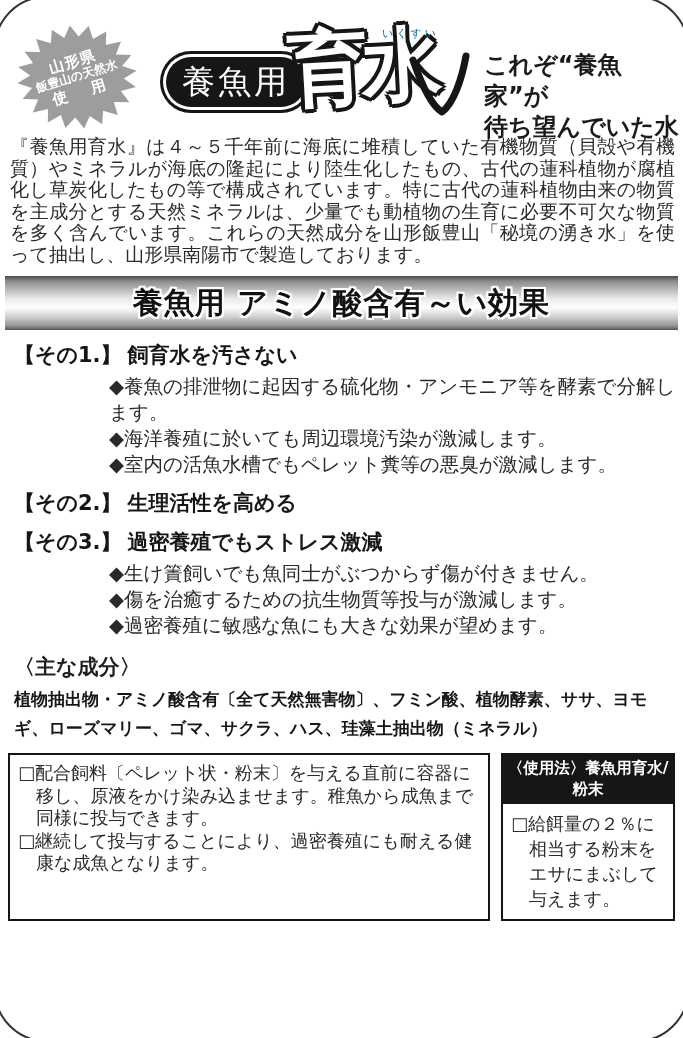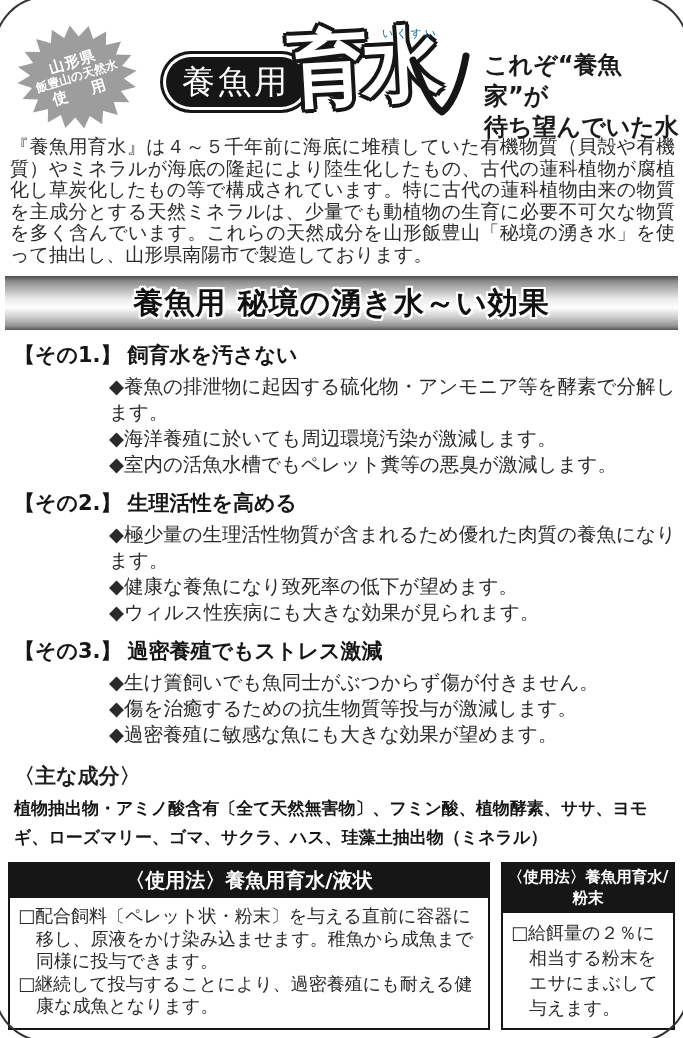--- a/index.html
+++ b/index.html
@@ -91,64 +91,58 @@
 
     <div class="tagline">
       <div>これぞ“養魚家”が</div>
       <div>待ち望んでいた水</div>
     </div>
   </div>
 
   <p class="intro">『養魚用育水』は４～５千年前に海底に堆積していた有機物質（貝殻や有機質）やミネラルが海底の隆起により陸生化したもの、古代の蓮科植物が腐植化し草炭化したもの等で構成されています。特に古代の蓮科植物由来の物質を主成分とする天然ミネラルは、少量でも動植物の生育に必要不可欠な物質を多く含んでいます。これらの天然成分を山形飯豊山「秘境の湧き水」を使って抽出し、山形県南陽市で製造しております。</p>
 
   <div class="banner">
-    <span class="banner-title">養魚用 秘境の湧き水～い効果</span>
+    <span class="banner-title">養魚用 アミノ酸含有～い効果</span>
   </div>
 
   <div class="section">
     <div class="sec-head">
       <span class="sec-label">【その1.】</span><span>飼育水を汚さない</span>
     </div>
     <ul class="sec-bullets">
       <li>◆養魚の排泄物に起因する硫化物・アンモニア等を酵素で分解します。</li>
       <li>◆海洋養殖に於いても周辺環境汚染が激減します。</li>
       <li>◆室内の活魚水槽でもペレット糞等の悪臭が激減します。</li>
     </ul>
   </div>
 
   <div class="section">
     <div class="sec-head">
       <span class="sec-label">【その2.】</span><span>生理活性を高める</span>
     </div>
-    <ul class="sec-bullets">
-      <li>◆極少量の生理活性物質が含まれるため優れた肉質の養魚になります。</li>
-      <li>◆健康な養魚になり致死率の低下が望めます。</li>
-      <li>◆ウィルス性疾病にも大きな効果が見られます。</li>
-    </ul>
   </div>
 
   <div class="section">
     <div class="sec-head">
       <span class="sec-label">【その3.】</span><span>過密養殖でもストレス激減</span>
     </div>
     <ul class="sec-bullets">
       <li>◆生け簀飼いでも魚同士がぶつからず傷が付きません。</li>
       <li>◆傷を治癒するための抗生物質等投与が激減します。</li>
       <li>◆過密養殖に敏感な魚にも大きな効果が望めます。</li>
     </ul>
   </div>
 
   <div class="ingredients">
     <div class="ing-head">〈主な成分〉</div>
     <div class="ing-text">植物抽出物・アミノ酸含有〔全て天然無害物〕、フミン酸、植物酵素、ササ、ヨモギ、ローズマリー、ゴマ、サクラ、ハス、珪藻土抽出物（ミネラル）</div>
   </div>
 
   <div class="usage-row">
     <div class="usage-box liquid">
-      <div class="usage-head">〈使用法〉養魚用育水/液状</div>
       <ul class="usage-items">
         <li>□配合飼料〔ペレット状・粉末〕を与える直前に容器に移し、原液をかけ染み込ませます。稚魚から成魚まで同様に投与できます。</li>
         <li>□継続して投与することにより、過密養殖にも耐える健康な成魚となります。</li>
 
       </ul>
     </div>
     <div class="usage-box powder">
       <div class="usage-head">〈使用法〉養魚用育水/粉末</div>
       <ul class="usage-items">
         <li>□給餌量の２％に相当する粉末をエサにまぶして与えます。</li>

